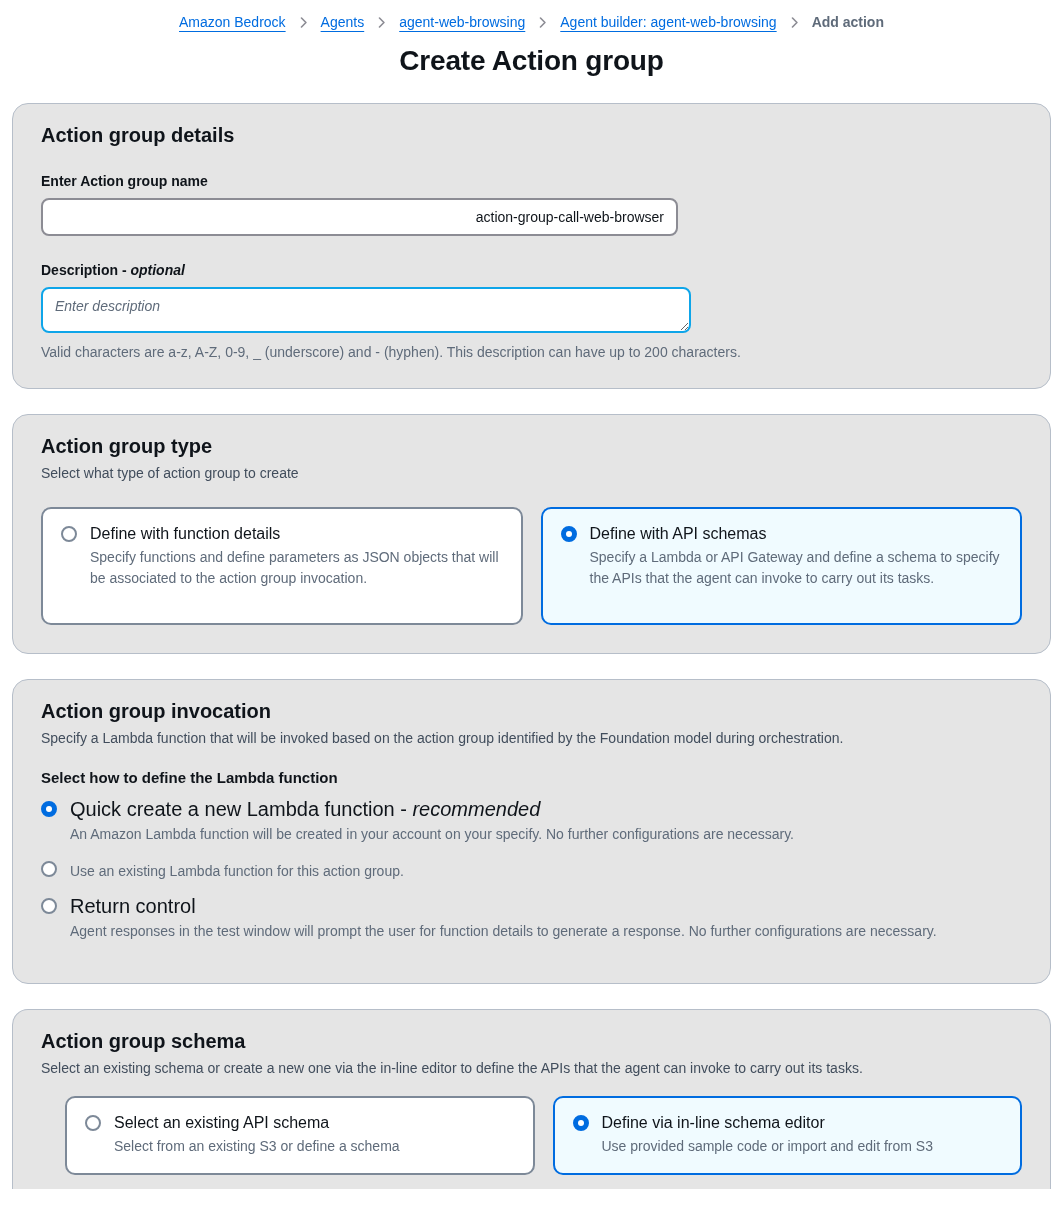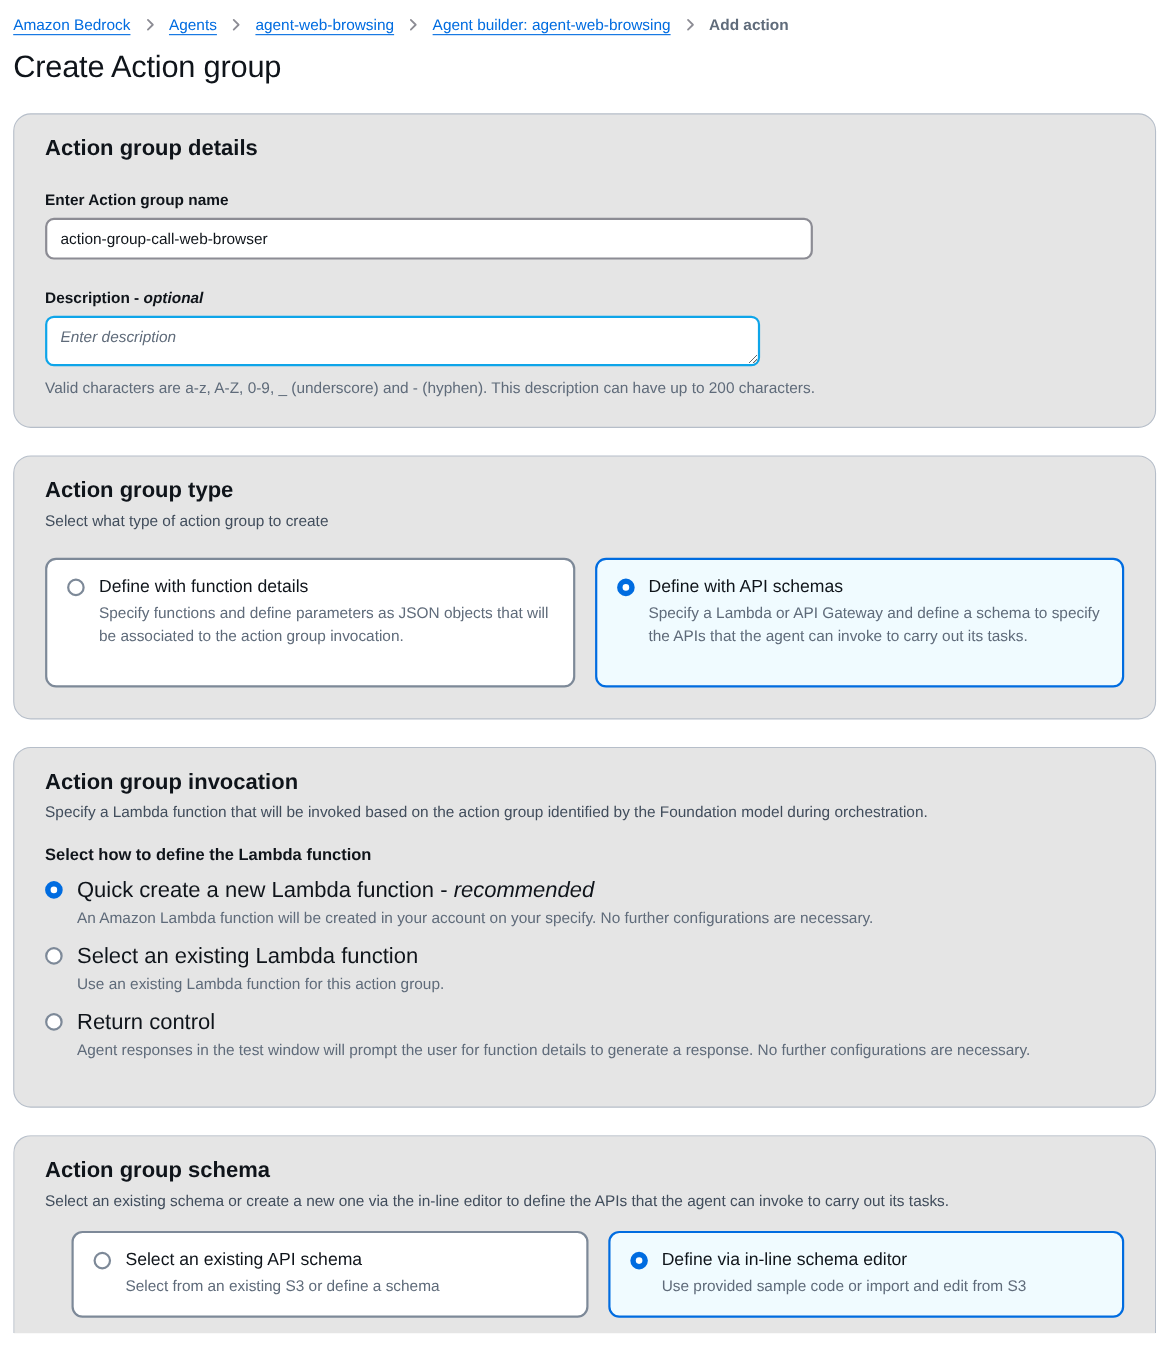--- a/index.html
+++ b/index.html
@@ -6,51 +6,51 @@
   html, body {
     width: 1063px; height: 1227px; overflow: hidden;
     background: #ffffff;
     font-family: "Liberation Sans", "DejaVu Sans", sans-serif;
     color: #0f141a;
     font-size: 14px;
   }
   .page { padding: 14px 12px 0 12px; }
 
   
-  .breadcrumb { display: flex; align-items: center; gap: 9px; padding-left: 0; margin-bottom: 15px; }
+  .breadcrumb { display: flex; align-items: center; gap: 9px; padding-left: 0; margin-bottom: 15px; justify-content: center; }
   .crumb {
     color: #006ce0; text-decoration: underline; text-underline-offset: 4px;
     text-decoration-thickness: 1px; cursor: pointer; font-size: 14px;
   }
   .crumb.current { color: #5f6b7a; font-weight: 700; text-decoration: none; cursor: default; }
   .sep { display: inline-flex; align-items: center; margin: 0 2px; }
 
   
-  .page-title { font-size: 28px; font-weight: 400; letter-spacing: -0.2px; margin: 6px 0 26px 0; color: #0f141a; }
+  .page-title { font-size: 28px; font-weight: 700; letter-spacing: -0.2px; margin: 6px 0 26px 0; color: #0f141a; text-align: center; }
 
   
   .card {
     background: #e5e5e5;
     border: 1px solid #b6bec9;
     border-radius: 16px;
     padding: 20px 28px 28px 28px;
     margin-bottom: 25px;
   }
   .card h2 { font-size: 20px; font-weight: 700; color: #0f141a; }
   .card .subtitle { margin-top: 5px; color: #414d5c; font-size: 14px; line-height: 1.45; }
 
   
   .field-label { display: block; font-weight: 700; font-size: 14px; margin-top: 26px; margin-bottom: 9px; }
   .field-label em { font-style: italic; }
   .card h2 + .field-label { margin-top: 26px; }
   .text-input {
-    width: 698px; height: 38px;
+    width: 637px; height: 38px;
     border: 2px solid #8c8c94; border-radius: 8px;
     padding: 0 12px; font-size: 14px; color: #0f141a;
-    font-family: inherit; background: #fff; outline: none;
+    font-family: inherit; background: #fff; outline: none; text-align: right;
   }
   .text-area {
     width: 650px; height: 46px;
     border: 2px solid #0ea5e9; border-radius: 8px;
     padding: 9px 12px; font-size: 14px; color: #0f141a;
     font-family: inherit; background: #fff; outline: none;
     resize: vertical;
   }
   .text-area::placeholder { color: #5f6b7a; font-style: italic; opacity: 1; }
   .hint { margin-top: 8px; color: #5f6b7a; font-size: 14px; }
@@ -175,21 +175,20 @@
           <span>Quick create a new Lambda function -</span>
           <em>recommended</em>
         </div>
         <p class="radio-desc">An Amazon Lambda function will be created in your account on your specify. No further configurations are necessary.</p>
       </div>
     </div>
 
     <div class="radio-option">
       <span class="radio"></span>
       <div>
-        <div class="radio-label">Select an existing Lambda function</div>
         <p class="radio-desc">Use an existing Lambda function for this action group.</p>
       </div>
     </div>
 
     <div class="radio-option">
       <span class="radio"></span>
       <div>
         <div class="radio-label">Return control</div>
         <p class="radio-desc">Agent responses in the test window will prompt the user for function details to generate a response. No further configurations are necessary.</p>
       </div>

